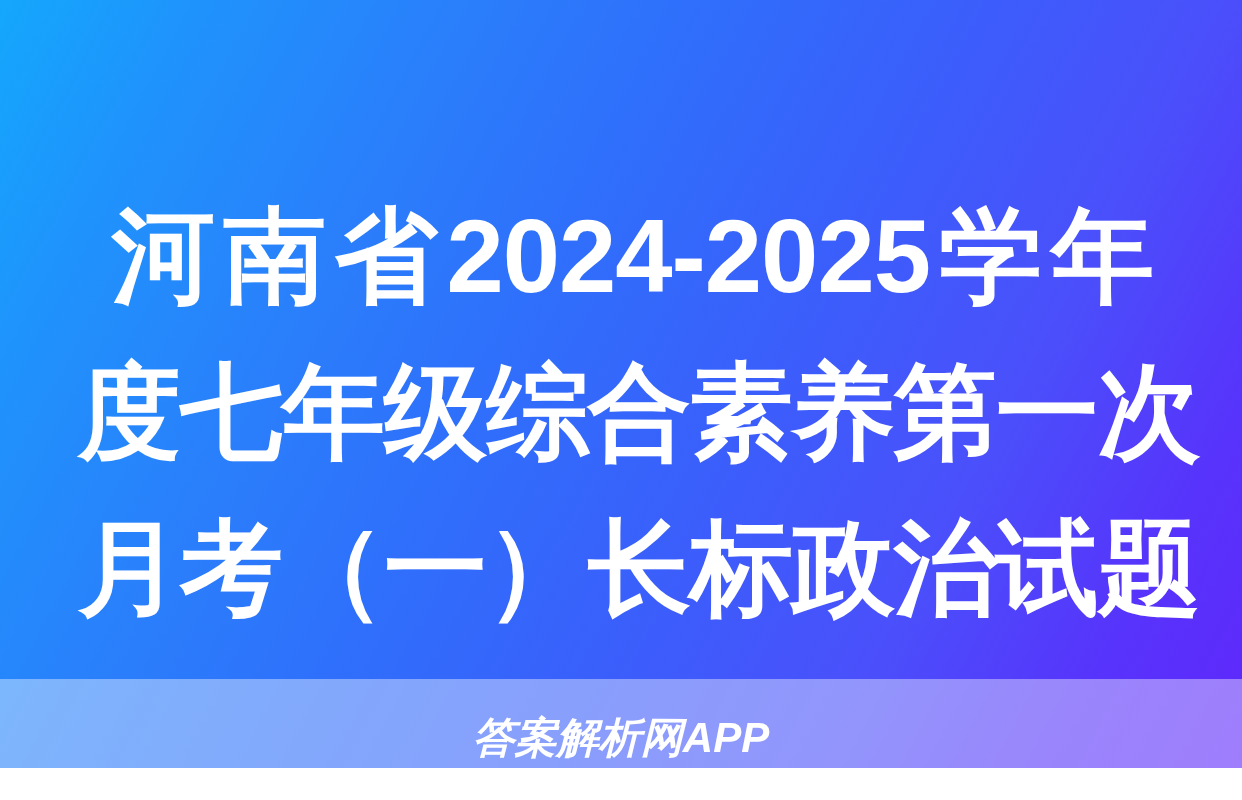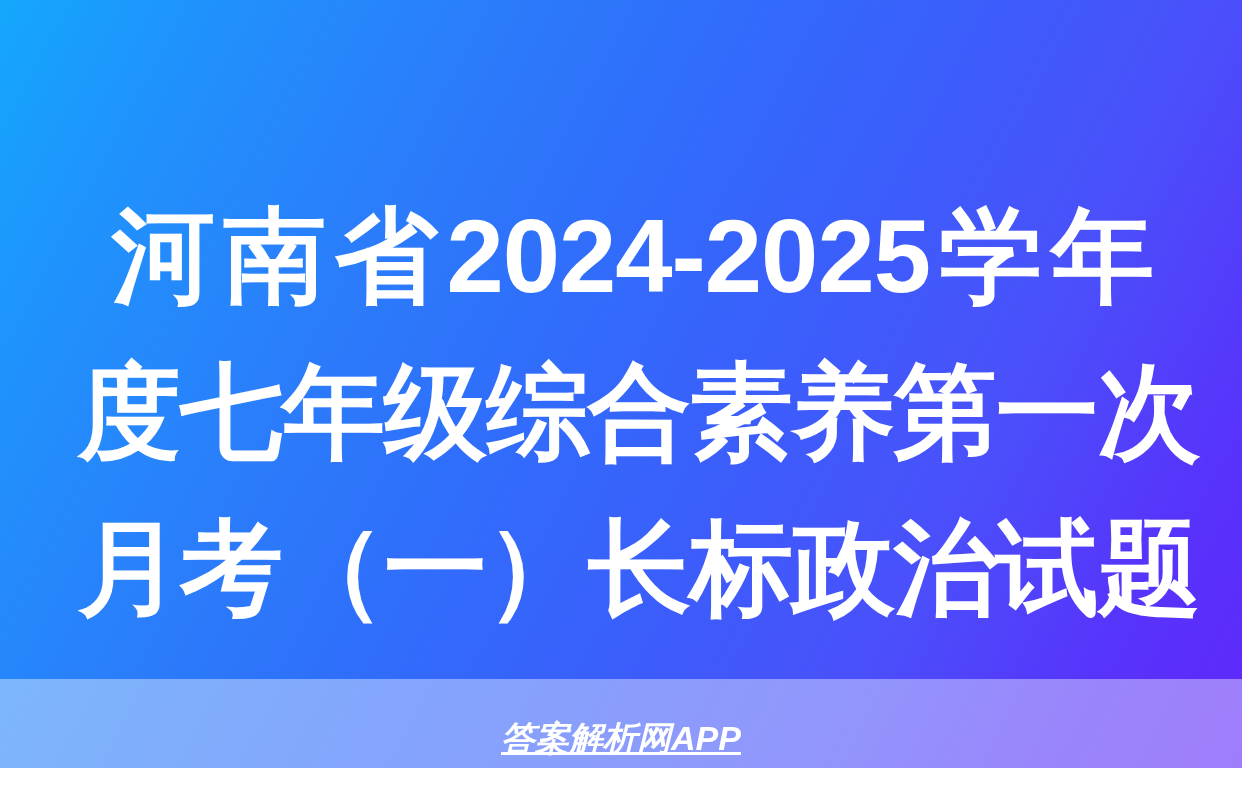--- a/index.html
+++ b/index.html
@@ -65,29 +65,28 @@
     top: 679px;
     height: 121px;
     background: rgba(255, 255, 255, 0.40);
     display: flex;
     align-items: center;
     justify-content: center;
   }
 
   .watermark-text {
     color: #ffffff;
-    font-size: 34px;
+    font-size: 42px;
     font-weight: 700;
     font-style: italic;
     letter-spacing: 0px;
     white-space: nowrap;
     line-height: 1;
     font-family: "Liberation Sans", "DejaVu Sans", sans-serif;
     transform: translateY(-2px);
-    text-decoration: underline;
   }
 </style>
 </head>
 <body>
 
 <div class="card">
 
   <div class="title-block">
     <div class="title-line line-1">河南省2024-2025学年</div>
     <div class="title-line line-2">度七年级综合素养第一次</div>

